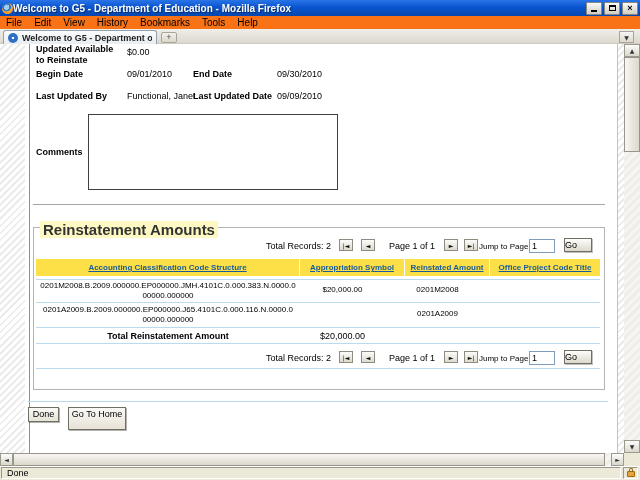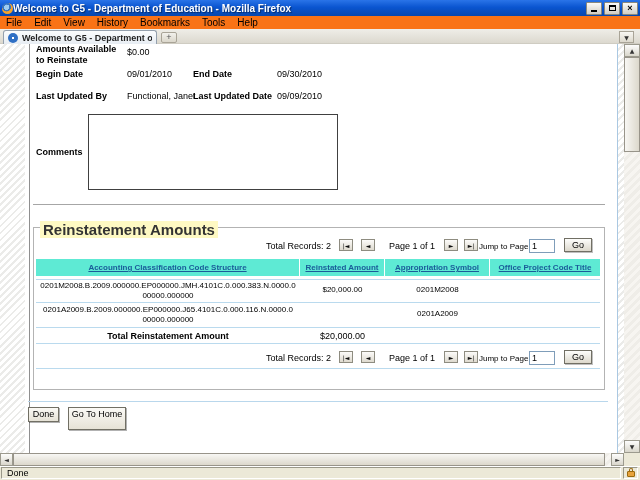--- a/index.html
+++ b/index.html
@@ -63,24 +63,24 @@
   
   .pg-text { font-size:9px; }
   .pg-text-sm { font-size:8px; }
   .pg-btn { width:14px; height:12px; display:flex; align-items:center; justify-content:center;
     background:linear-gradient(#fcfbf9,#dedacf); border:1px solid #8e8c80;
     font-size:6px; color:#111; font-family:"DejaVu Sans", sans-serif; }
   .jump-input { width:26px; height:14px; border:1px solid #7f9db9; font-size:9px;
     padding:0 2px; font-family:"Liberation Sans", sans-serif; }
   .go-btn { width:28px; height:14px; background:linear-gradient(#fdfdfb,#dcd8cc);
     border:1px solid #716f64; box-shadow:1px 1px 0 rgba(0,0,0,.25);
-    font-size:9px; text-align:center; line-height:12px; }
-
-  
-  .thead { display:flex; height:17px; background:#5eead4; }
+    font-size:9px; text-align:left; line-height:12px; }
+
+  
+  .thead { display:flex; height:17px; background:#fde047; }
   .th { display:flex; align-items:center; justify-content:center; border-right:1px solid #fff; }
   .th:last-child { border-right:none; }
   .th span { font-size:8px; font-weight:bold; text-decoration:underline; color:#1a5c99;
     text-align:center; }
   .cell { font-size:8px; text-align:center; line-height:10px; }
   .cell-line { display:block; }
   .divider { height:1px; background:#badaee; }
   .total-lbl { font-size:9px; font-weight:bold; text-align:center; }
   .total-val { font-size:9px; text-align:center; }
 
@@ -145,21 +145,21 @@
     </div>
     <div class="abs newtab-btn">+</div>
     <div class="abs tablist-btn">▼</div>
   </div>
 
   <div class="abs stripes" style="left:0;top:44px;width:25px;height:409px;"></div>
   <div class="abs stripes" style="left:618px;top:44px;width:6px;height:409px;"></div>
   <div class="abs vline-gray" style="left:29px;top:44px;height:409px;"></div>
   <div class="abs vline-blue" style="left:617px;top:44px;height:409px;"></div>
 
-  <div class="abs lbl" style="left:36px;top:44px;width:85px;">Amounts Available to Reinstate</div>
+  <div class="abs lbl" style="left:36px;top:44px;width:85px;">Updated Available to Reinstate</div>
   <div class="abs val" style="left:127px;top:47px;">$0.00</div>
 
   <div class="abs lbl" style="left:36px;top:69px;">Begin Date</div>
   <div class="abs val" style="left:127px;top:69px;">09/01/2010</div>
   <div class="abs lbl" style="left:193px;top:69px;">End Date</div>
   <div class="abs val" style="left:277px;top:69px;">09/30/2010</div>
 
   <div class="abs lbl" style="left:36px;top:91px;">Last Updated By</div>
   <div class="abs val" style="left:127px;top:91px;">Functional, Janet</div>
   <div class="abs lbl" style="left:193px;top:91px;">Last Updated Date</div>
@@ -182,25 +182,25 @@
     <div class="abs pg-btn" style="left:464px;top:239px;">►|</div>
     <div class="abs pg-text-sm" style="left:479px;top:242px;">Jump to Page</div>
     <input class="abs jump-input" style="left: 529px; top: 239px;" value="1">
     <div class="abs go-btn" style="left:564px;top:238px;">Go</div>
   </div>
 
   <div class="abs thead" style="left:36px;top:259px;width:564px;">
     <div class="th" style="width:264px;">
         <span>Accounting Classification Code Structure</span>
       </div>
+    <div class="th" style="width:105px;">
+        <span>Appropriation Symbol</span>
+      </div>
     <div class="th" style="width:85px;">
         <span>Reinstated Amount</span>
-      </div>
-    <div class="th" style="width:105px;">
-        <span>Appropriation Symbol</span>
       </div>
     <div class="th" style="width:110px;">
         <span>Office Project Code Title</span>
       </div>
   </div>
   <div class="abs divider" style="left:36px;top:279px;width:564px;"></div>
 
   <div>
     <div class="abs cell" style="left:36px;top:281px;width:264px;">
       <span class="cell-line">0201M2008.B.2009.000000.EP000000.JMH.4101C.0.000.383.N.0000.0</span>

